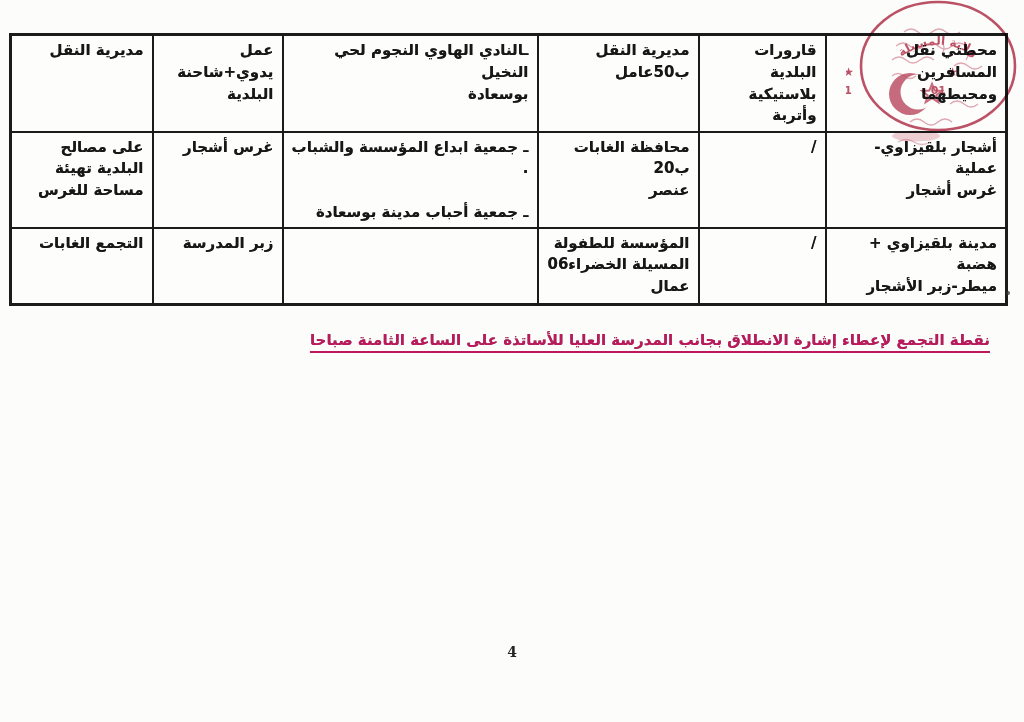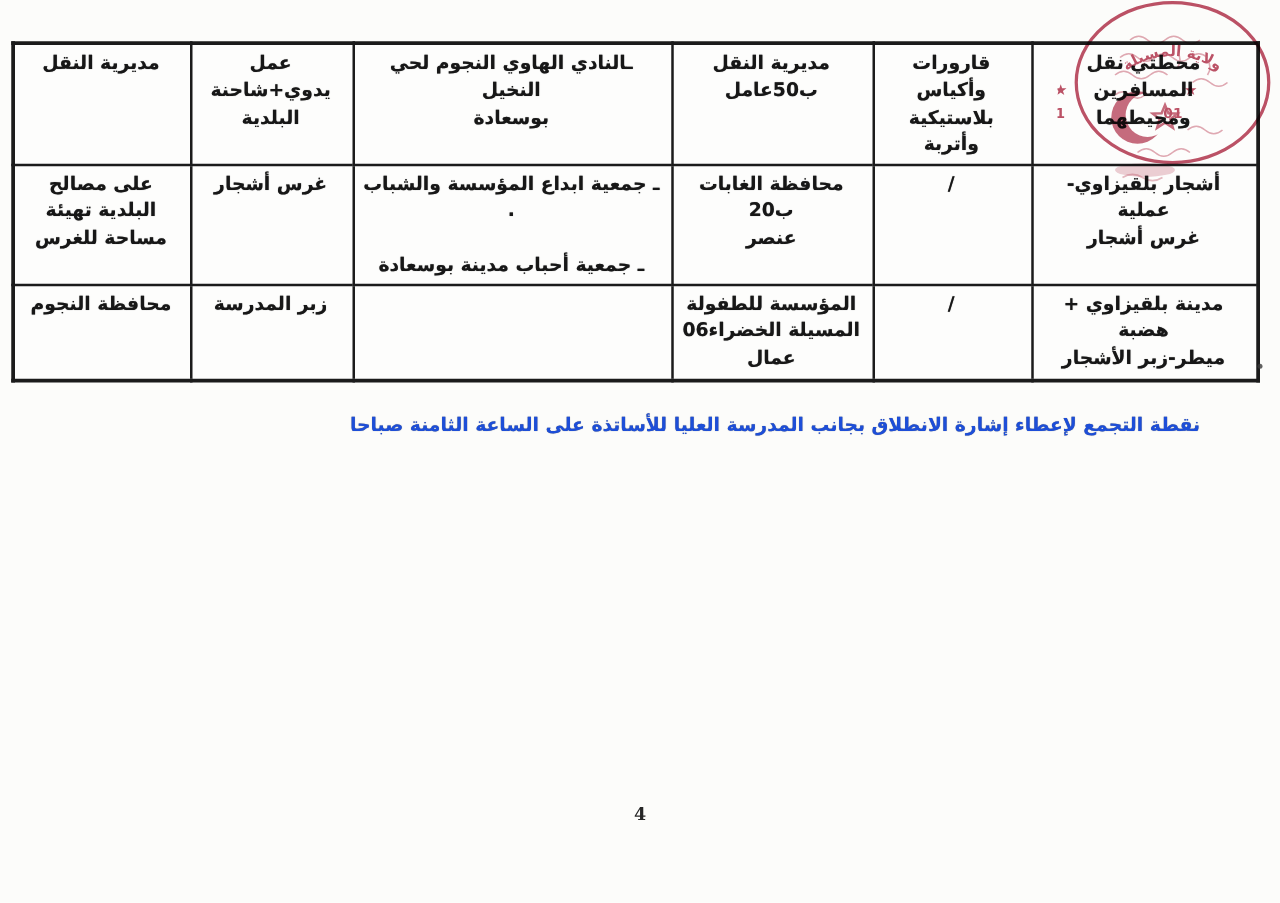--- a/index.html
+++ b/index.html
@@ -16,32 +16,33 @@
     position:absolute;top:33px;left:9px;width:996px;
     border-collapse:collapse;table-layout:fixed;
     border:3px solid #1b1b1b;
     background:#fdfdfc;
   }
   table.doc td{
     border:2px solid #1b1b1b;
     padding:4px 8px 3px 6px;
     font-size:15px;font-weight:bold;color:#171717;
     line-height:1.45;
-    vertical-align:top;text-align:center;
+    vertical-align:top;text-align:right;
     text-shadow:0 0 .6px rgba(20,20,20,.65);
   }
   tr.r1{height:97px;} tr.r2{height:82px;} tr.r3{height:77px;}
   td.vm{vertical-align:middle;}
   td.ct{text-align:center;}
   .cell-text{white-space:pre-line;}
 
   
   .note{
-    position:absolute;top:331px;right:64px;
-    font-size:15px;font-weight:bold;color:#1d4ed8;
+    position:absolute;top:331px;right:34px;
+    font-size:15px;font-weight:bold;color:#be185d;
+    text-decoration:underline;
     text-decoration-thickness:1.5px;
     text-underline-offset:6px;
     text-shadow:0 0 .6px rgba(20,20,20,.6);
   }
 
   
   .pagenum{
     position:absolute;top:644px;left:0;right:0;text-align:center;
     font-family:"DejaVu Serif",serif;
     font-size:14px;font-weight:bold;color:#262626;
@@ -77,21 +78,21 @@
         <col style="width:142px">
     </colgroup>
     <tbody>
         <tr class="r1">
       <td>
             <div class="cell-text">محطتي نقل المسافرين
 ومحيطهما</div>
           </td>
       <td>
             <div class="cell-text">قارورات
-وأكياس
+البلدية
 بلاستيكية
 وأتربة</div>
           </td>
       <td>
             <div class="cell-text">مديرية النقل
 ب50عامل</div>
           </td>
       <td>
             <div class="cell-text">ـالنادي الهاوي النجوم لحي النخيل
 بوسعادة</div>
@@ -144,21 +145,21 @@
 المسيلة الخضراء06
 عمال</div>
           </td>
       <td>
             <div class="cell-text"></div>
           </td>
       <td class="vm ct">
             <div class="cell-text">زبر المدرسة</div>
           </td>
       <td class="vm ct">
-            <div class="cell-text">محافظة النجوم</div>
+            <div class="cell-text">التجمع الغابات</div>
           </td>
     </tr>
   </tbody>
     </table>
 
   <div class="note">نقطة التجمع لإعطاء إشارة الانطلاق بجانب المدرسة العليا للأساتذة على الساعة الثامنة صباحا</div>
 
   <div class="pagenum">4</div>
 
   <div class="speck"></div>

